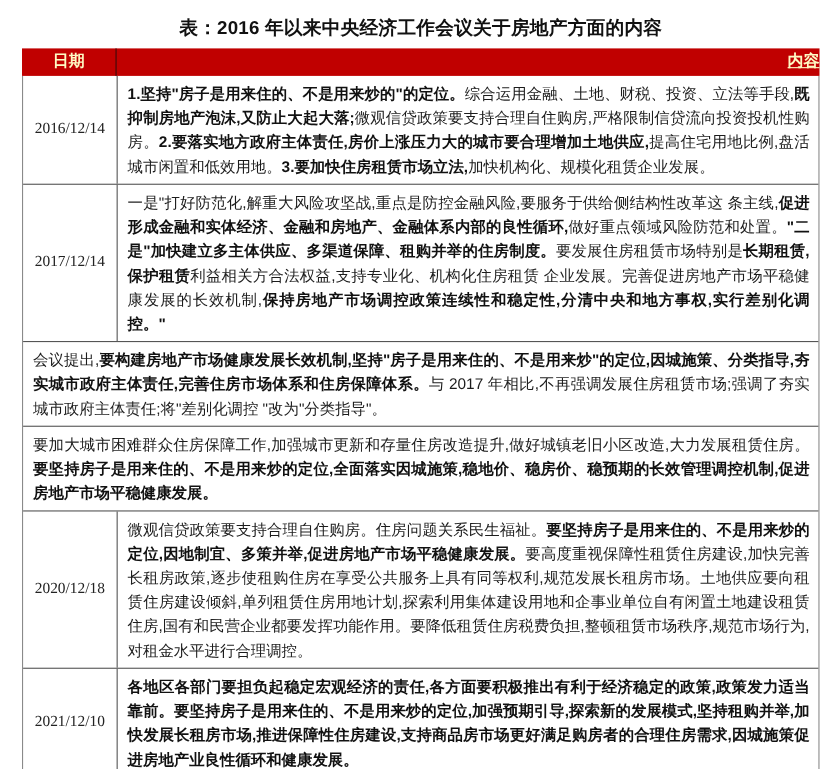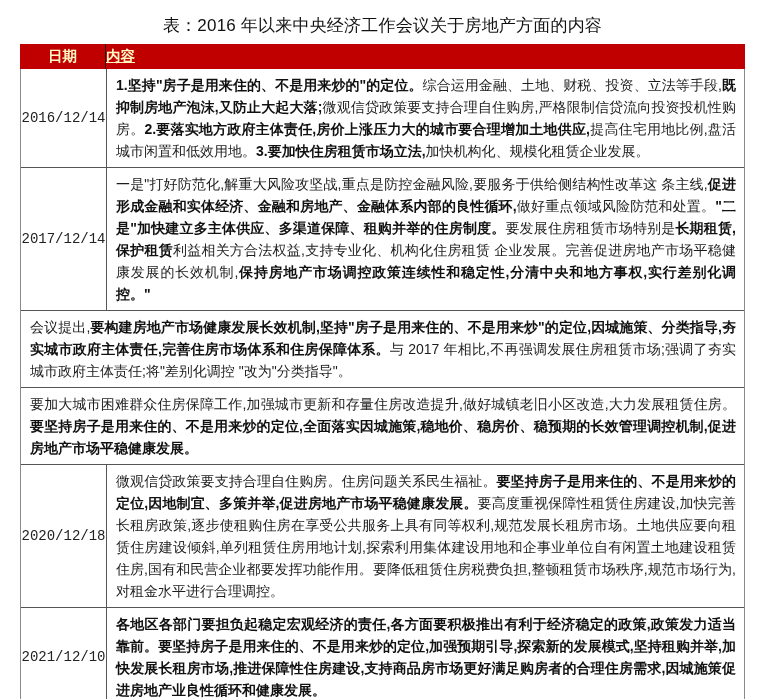--- a/index.html
+++ b/index.html
@@ -6,53 +6,53 @@
   body {
     width: 762px; height: 699px;
     background: #ffffff;
     color: #1c1c1c;
     font-family: "Liberation Sans", "DejaVu Sans", sans-serif;
     overflow: hidden;
   }
   .page { padding: 10px 17px 0 20px; }
   .title {
     text-align: center;
-    font-weight: normal;
+    font-weight: bold;
     font-size: 17px;
     color: #111;
     margin: 4px 0 7px 0;
     letter-spacing: 0.2px;
   }
   .table { width: 725px; }
   .header-row {
     display: flex;
     background: #c00000;
     color: #fef9c3;
     font-weight: bold;
     font-size: 14.5px;
     height: 25px;
     line-height: 25px;
   }
   .header-date {
     width: 85px; flex: none;
     text-align: center;
     border-right: 1px solid #3a0a0a;
   }
-  .header-content { flex: 1; text-align: left; text-decoration: underline; }
+  .header-content { flex: 1; text-align: right; text-decoration: underline; }
   .rows {
     border-left: 1px solid #8a8a8a;
     border-right: 1px solid #8a8a8a;
     border-bottom: 1.5px solid #333;
   }
   .row { display: flex; border-top: 1px solid #555; }
   .row:first-child { border-top: none; }
   .date-cell {
     width: 85px; flex: none;
     display: flex; align-items: center; justify-content: center;
-    font-family: Liberation Mono, monospace;
+    font-family: Liberation Serif, serif;
     font-size: 14px;
     color: #222;
     border-right: 1px solid #555;
   }
   .content-cell {
     flex: 1;
     padding: 5px 8px 5px 9px;
     font-size: 14px;
     line-height: 22px;
     text-align: justify;

